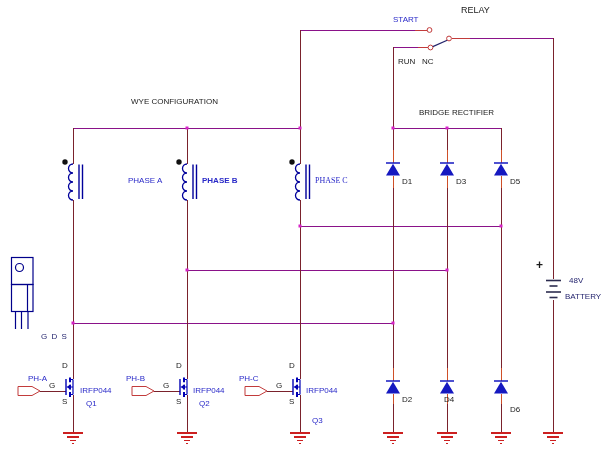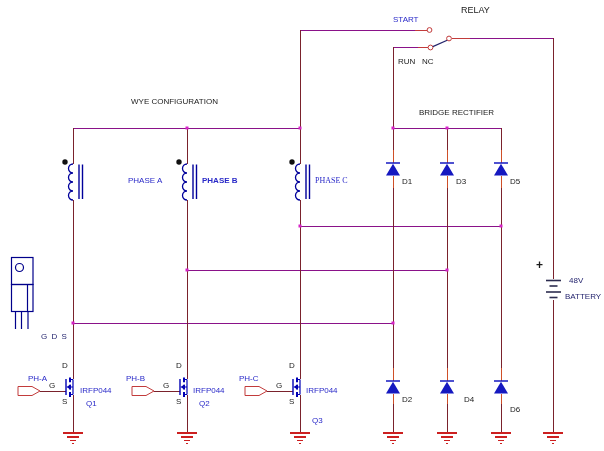--- a/index.html
+++ b/index.html
@@ -236,21 +236,21 @@
   <div class="lbl" style="left:419px;top:108px;">BRIDGE RECTIFIER</div>
 
   <div class="lbl blue" style="left:88px;top:176px;padding-left:40px;">PHASE A</div>
   <div class="lbl blue" style="left:202px;top:176px;font-weight:bold;">PHASE B</div>
   <div class="lbl blue" style="left:315px;top:176px;font-family:Liberation Serif, serif;">PHASE C</div>
 
   <div class="lbl" style="left:402px;top:177px;">D1</div>
   <div class="lbl" style="left:456px;top:177px;">D3</div>
   <div class="lbl" style="left:510px;top:177px;">D5</div>
   <div class="lbl" style="left:402px;top:395px;">D2</div>
-  <div class="lbl" style="left:464px;top:395px;text-align:right;">D4</div>
+  <div class="lbl" style="left:444px;top:395px;text-align:right;">D4</div>
   <div class="lbl" style="left:510px;top:395px;margin-top:10px;">D6</div>
 
   <div class="lbl blue" style="left:28px;top:374px;">PH-A</div>
   <div class="lbl" style="left:62px;top:361px;">D</div>
   <div class="lbl" style="left:49px;top:381px;">G</div>
   <div class="lbl" style="left:62px;top:397px;">S</div>
   <div class="lbl blue" style="left:80px;top:386px;">IRFP044</div>
   <div class="lbl blue" style="left:86px;top:399px;">Q1</div>
 
   <div class="lbl blue" style="left:126px;top:374px;">PH-B</div>

